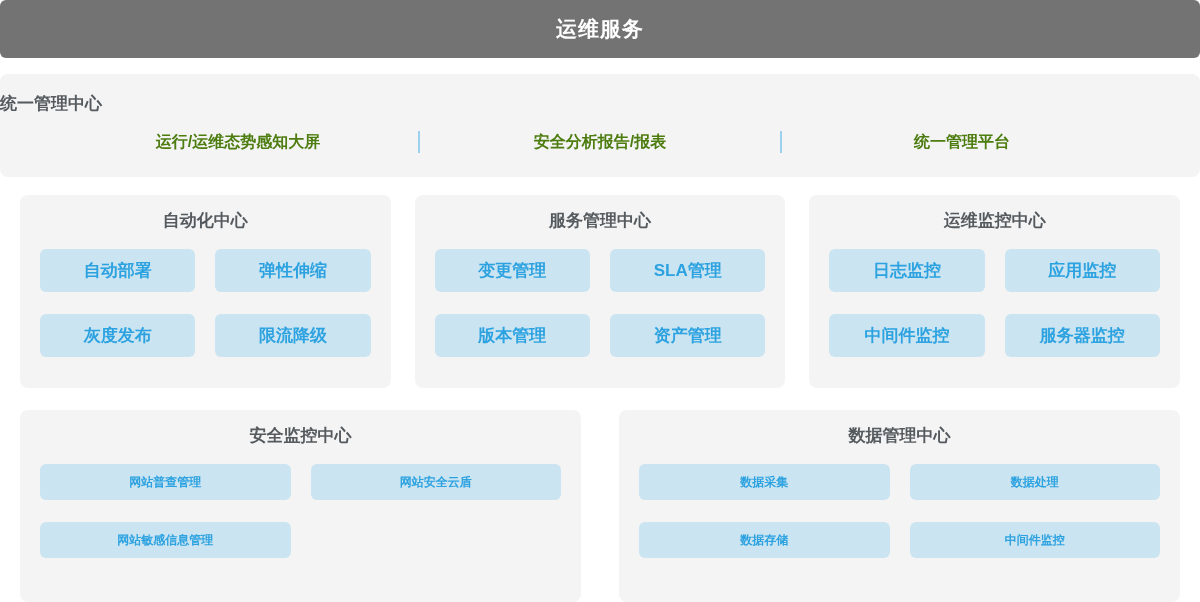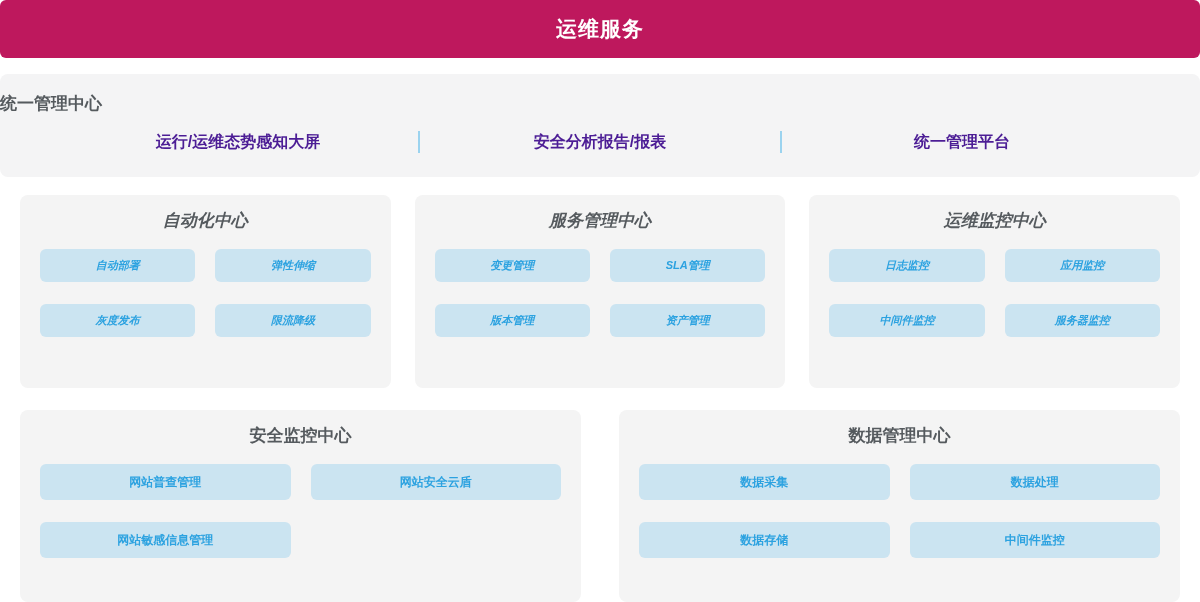--- a/index.html
+++ b/index.html
@@ -20,21 +20,21 @@
     box-sizing: border-box;
   }
 
   
   .header-band {
     position: absolute;
     left: 0;
     top: 0;
     width: 1200px;
     height: 58px;
-    background: #be185d;
+    background: #737373;
     border-radius: 6px;
     display: flex;
     align-items: center;
     justify-content: center;
   }
   .header-title {
     color: #ffffff;
     font-size: 21px;
     font-weight: bold;
     letter-spacing: 1px;
@@ -59,21 +59,21 @@
     font-weight: bold;
     line-height: 26px;
   }
   .mgmt-items {
     display: flex;
     align-items: center;
     justify-content: center;
     margin-top: 14px;
   }
   .mgmt-item {
-    color: #4c1d95;
+    color: #4d7c0f;
     font-size: 16px;
     font-weight: bold;
     text-align: center;
     white-space: nowrap;
   }
   .mgmt-item.m1 { width: 360px; }
   .mgmt-item.m2 { width: 360px; }
   .mgmt-item.m3 { width: 360px; }
   .mgmt-divider {
     width: 2px;
@@ -102,21 +102,20 @@
 
   .panel {
     background: #f4f4f4;
     border-radius: 8px;
     box-sizing: border-box;
     padding: 12px 20px 18px 20px;
   }
   .row-top .panel {
     flex: 1 1 0;
     height: 193px;
-    font-style: italic;
   }
   .row-bottom .panel {
     flex: 1 1 0;
     height: 192px;
   }
   .panel-title {
     text-align: center;
     color: #555a5e;
     font-size: 17px;
     font-weight: bold;
@@ -124,26 +123,26 @@
     margin-bottom: 14px;
   }
   .tile-grid {
     display: grid;
     grid-template-columns: 1fr 1fr;
     gap: 22px 20px;
   }
   .tile {
     background: #cbe4f1;
     border-radius: 6px;
-    height: 33px;
+    height: 43px;
     display: flex;
     align-items: center;
     justify-content: center;
     color: #2ca2e0;
-    font-size: 11px;
+    font-size: 17px;
     font-weight: bold;
     white-space: nowrap;
   }
   .row-bottom .tile {
     height: 36px;
     font-size: 12px;
   }
 </style>
 </head>
 <body>

